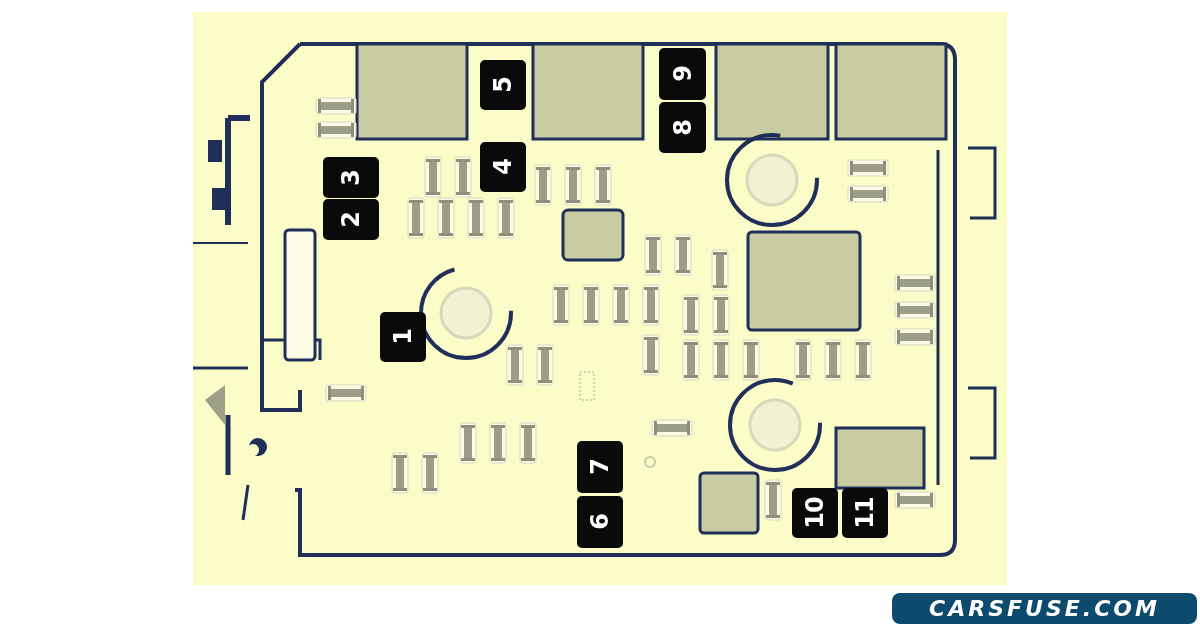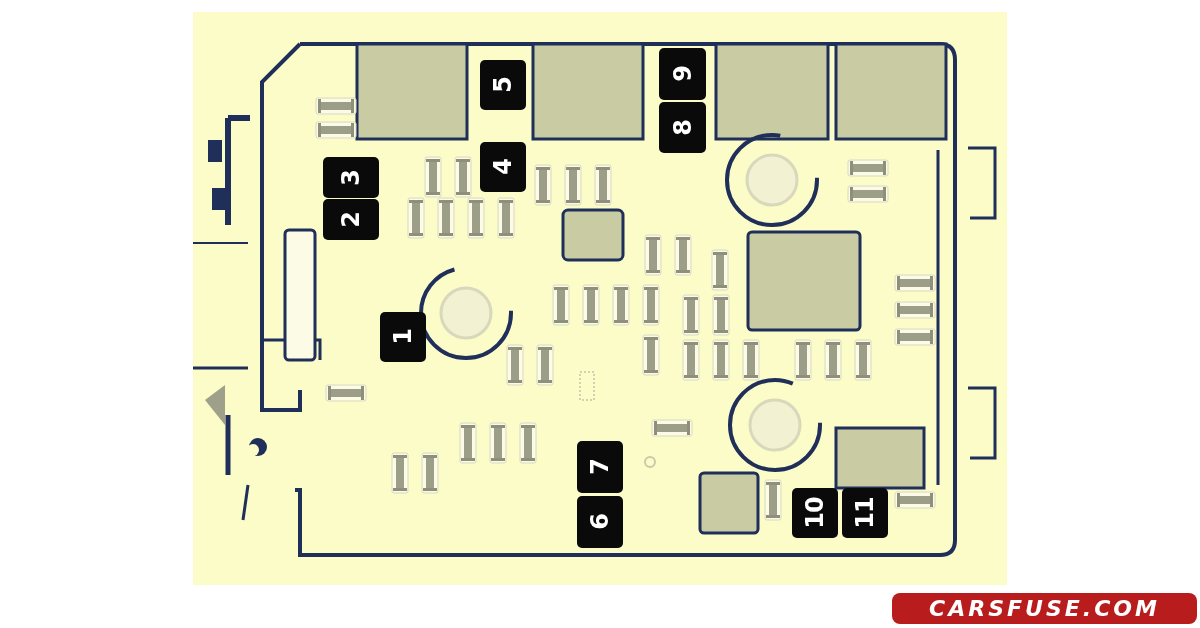--- a/index.html
+++ b/index.html
@@ -1,21 +1,21 @@
 <!DOCTYPE html>
 <html><head>
   <meta charset="utf-8">
   <style>
     html, body { margin:0; padding:0; }
     body { width:1200px; height:628px; background:#ffffff; position:relative; overflow:hidden; font-family:"DejaVu Sans", sans-serif; }
     .panel { position:absolute; left:193px; top:12px; width:814px; height:573px; background:#fcfcc9; }
     svg.board { position:absolute; left:0; top:0; width:1200px; height:628px; }
     .lbl { position:absolute; background:#0a0a0a; border-radius:5px; display:flex; align-items:center; justify-content:center; }
     .lbl span { color:#ffffff; font-family:"DejaVu Sans", sans-serif; font-weight:bold; font-size:24px; transform:rotate(-90deg); display:inline-block; line-height:1; letter-spacing:-1px; }
-    .wm { position:absolute; left:892px; top:593px; width:305px; height:31px; background:#b91c1c; border-radius:8px; display:flex; align-items:center; justify-content:center; }
+    .wm { position:absolute; left:892px; top:593px; width:305px; height:31px; background:#0c4a6e; border-radius:8px; display:flex; align-items:center; justify-content:center; }
     .wm span { color:#ffffff; font-family:"DejaVu Sans", sans-serif; font-weight:bold; font-size:22px; letter-spacing:3px; font-style:italic; }
   </style>
 </head>
 <body>
 
 <div class="panel"></div>
 
 <svg class="board" viewBox="0 0 1200 628" xmlns="http://www.w3.org/2000/svg">
   <defs>
     <g id="fuseV">

